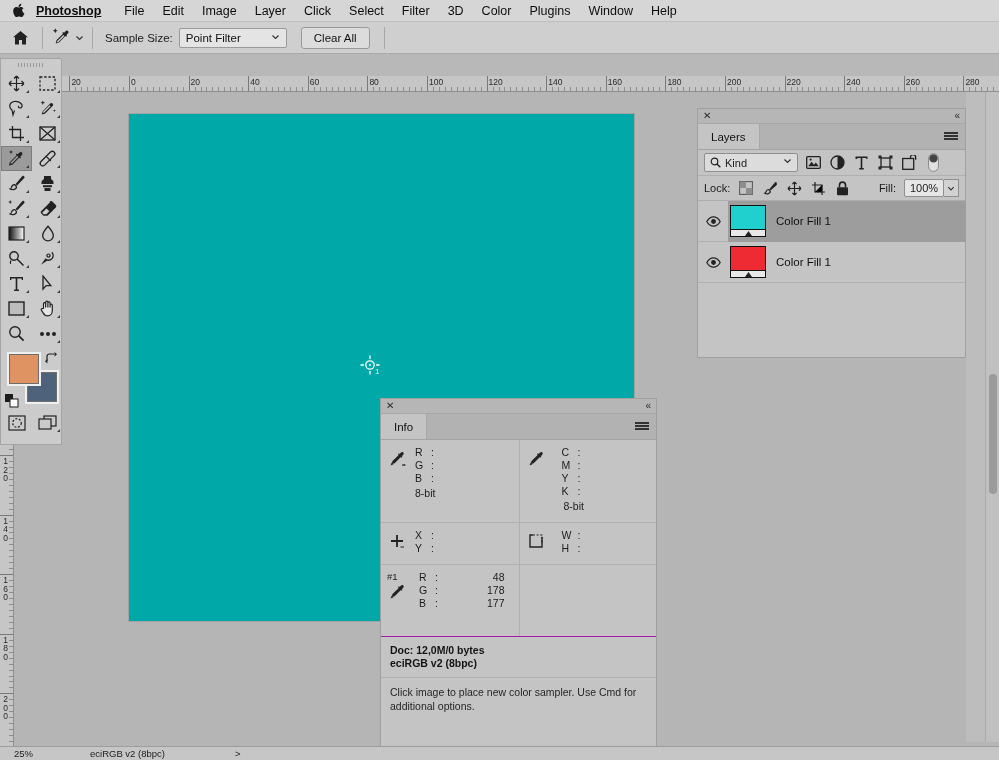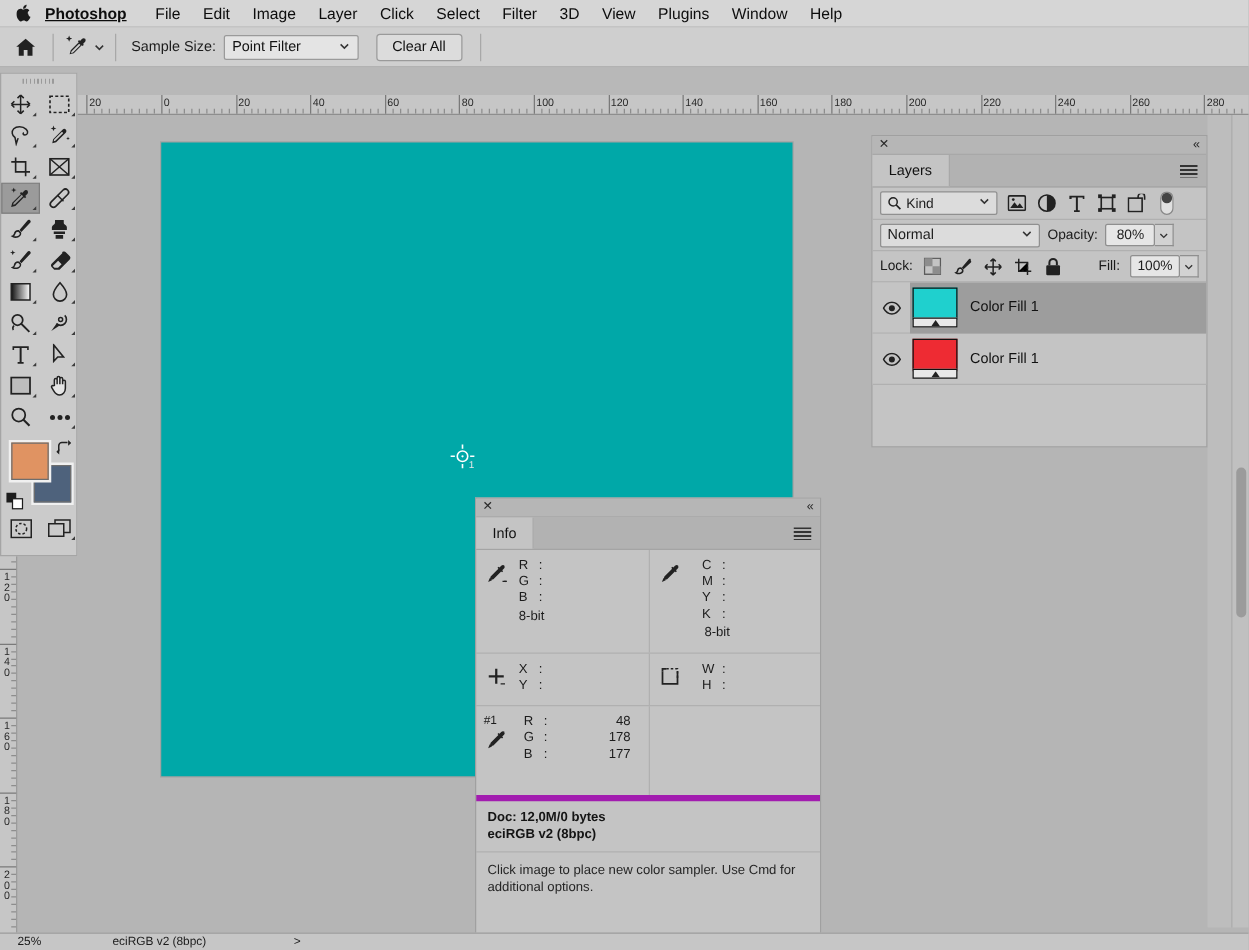--- a/index.html
+++ b/index.html
@@ -189,21 +189,21 @@
   .info-row-div { border-bottom:1px solid #b0b0b0; }
   .info-ico { position:absolute; left:8px; top:10px; width:18px; height:18px; }
   .info-fields { margin-left:26px; font-size:10.5px; line-height:13px; color:#1c1c1c; }
   .info-fields .fr { display:flex; }
   .info-fields .fk { width:16px; }
   .info-fields .fv { margin-left:auto; padding-right:6px; }
   .info-bit { margin-left:26px; font-size:10.5px; color:#1c1c1c; margin-top:2px; }
   .info-bit.c2 { margin-left:36px; }
   .sampler-tag { position:absolute; left:6px; top:6px; font-size:9.5px; color:#1c1c1c; }
   .info-doc { padding:7px 9px; font-size:10.5px; line-height:13px; color:#141414; font-weight:bold;
-    border-top:5px solid #a21caf; border-bottom:1px solid #b0b0b0; }
+    border-top:1px solid #a21caf; border-bottom:1px solid #b0b0b0; }
   .info-hint { padding:8px 9px; font-size:10.5px; line-height:13.5px; color:#262626; }
 
   
   .statusbar {
     position:absolute; left:0; bottom:0; width:999px; height:14px;
     background:#c6c6c6; border-top:1px solid #9c9c9c; display:flex; align-items:center;
     font-size:9.5px; color:#1c1c1c; z-index:9;
   }
   .sb-zoom { width:60px; padding-left:14px; }
   .sb-prof { padding-left:30px; }
@@ -235,21 +235,21 @@
     </span>
     <span class="menu-item app-name">Photoshop</span>
     <span class="menu-item">File</span>
     <span class="menu-item">Edit</span>
     <span class="menu-item">Image</span>
     <span class="menu-item">Layer</span>
     <span class="menu-item">Click</span>
     <span class="menu-item">Select</span>
     <span class="menu-item">Filter</span>
     <span class="menu-item">3D</span>
-    <span class="menu-item">View</span>
+    <span class="menu-item">Color</span>
     <span class="menu-item">Plugins</span>
     <span class="menu-item">Window</span>
     <span class="menu-item">Help</span>
   </div>
 
   <div class="optionsbar">
     <span class="ob-home">
       <svg width="17" height="16" viewBox="0 0 17 16">
           <path fill="#222" d="M8.5 1 1 7.3h2v7.2h4V10h3v4.5h4V7.3h2z"></path>
         </svg>
@@ -842,39 +842,20 @@
           </svg>
       </span>
       <span class="filter-icon">
         <svg width="11" height="19" viewBox="0 0 11 19">
             <rect x="0.6" y="0.6" width="9.8" height="17.8" rx="4.9" fill="#e0e0e0" stroke="#888" stroke-width="1"></rect>
             <circle cx="5.5" cy="5.4" r="4.2" fill="#444"></circle>
           </svg>
       </span>
     </div>
 
-    <div class="lp-blend">
-      <span class="blend-select">
-        <span>Normal</span>
-        <span class="caret">
-          <svg width="9" height="8" viewBox="0 0 9 8">
-              <path fill="none" stroke="#333" stroke-width="1.2" d="M1.5 2.5 4.5 5.5 7.5 2.5"></path>
-            </svg>
-        </span>
-      </span>
-      <span class="small-label">Opacity:</span>
-      <span style="display:flex">
-        <span class="num-field">80%</span>
-        <span class="num-stepper">
-          <svg width="8" height="7" viewBox="0 0 8 7">
-              <path fill="none" stroke="#333" stroke-width="1.1" d="M1.3 2.2 4 4.9 6.7 2.2"></path>
-            </svg>
-        </span>
-      </span>
-    </div>
 
     <div class="lp-lock">
       <span class="small-label">Lock:</span>
       <span class="lock-icon">
         <svg width="14" height="14" viewBox="0 0 14 14">
             <rect x="0.6" y="0.6" width="12.8" height="12.8" fill="none" stroke="#5a5a5a" stroke-width="1.1"></rect>
             <rect x="0.6" y="0.6" width="6.4" height="6.4" fill="#8d8d8d"></rect>
             <rect x="7" y="7" width="6.4" height="6.4" fill="#8d8d8d"></rect>
           </svg>
       </span>

